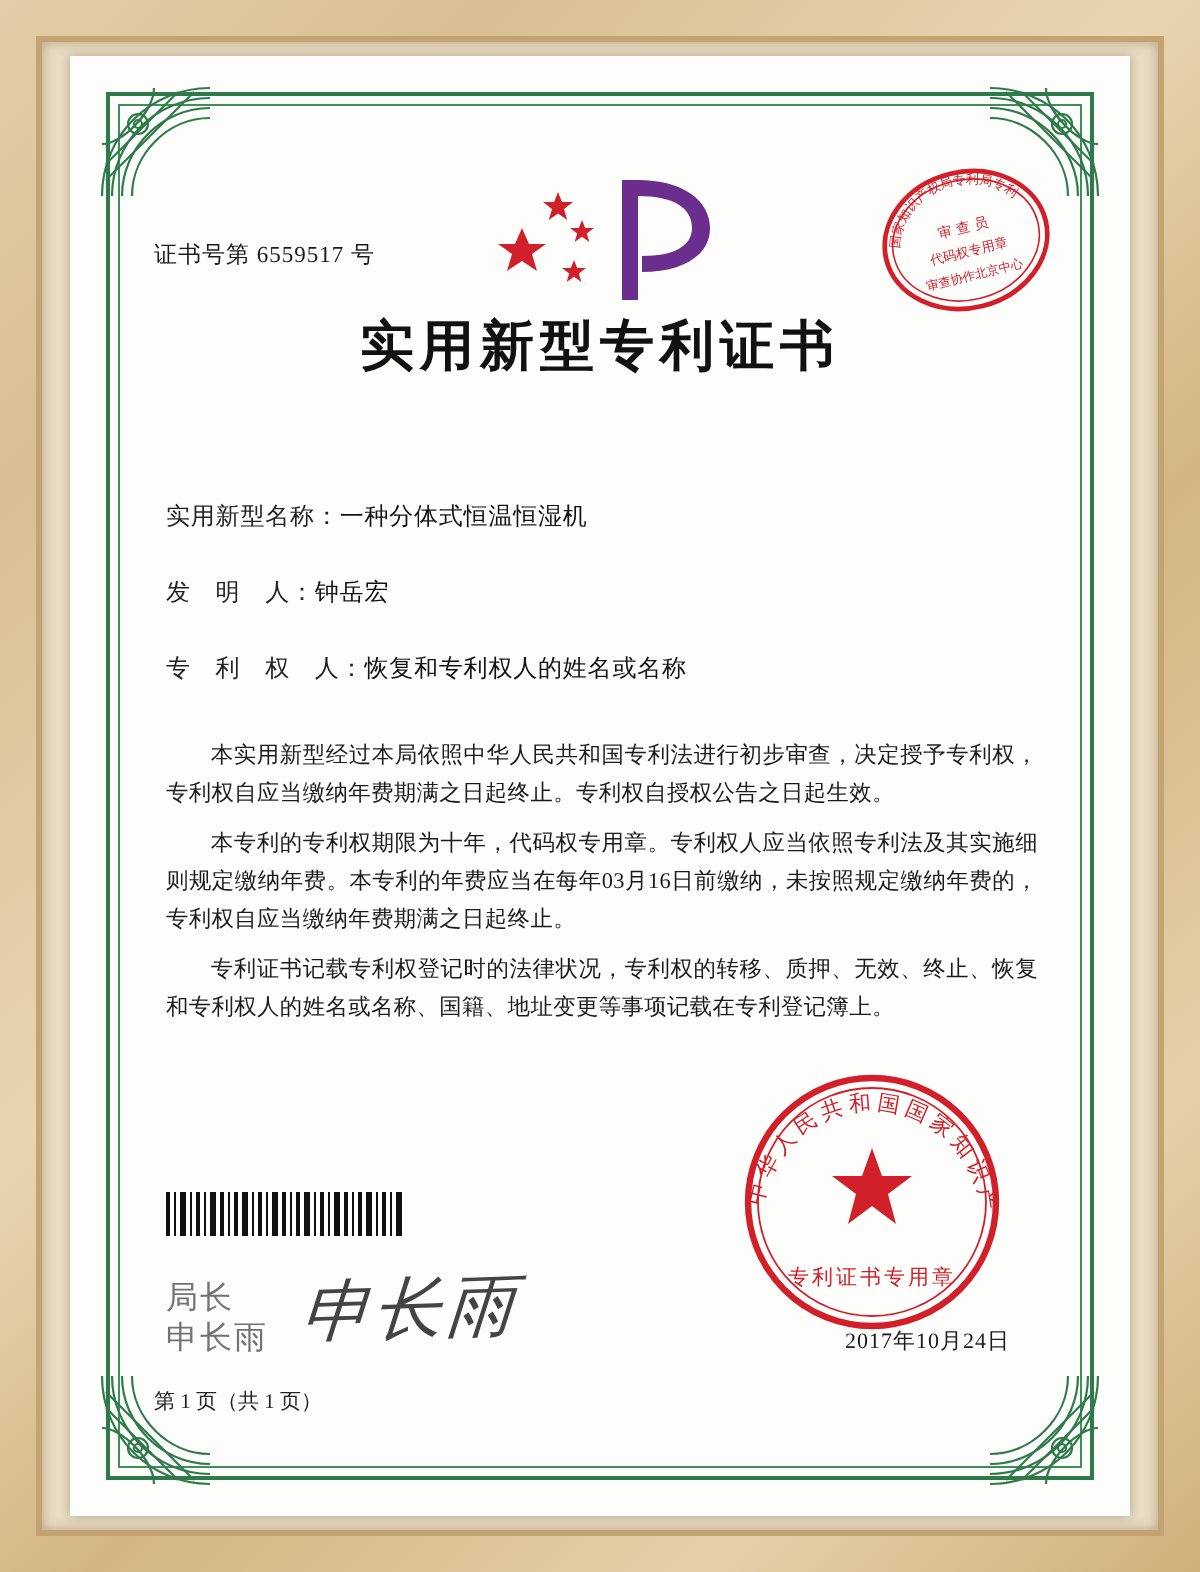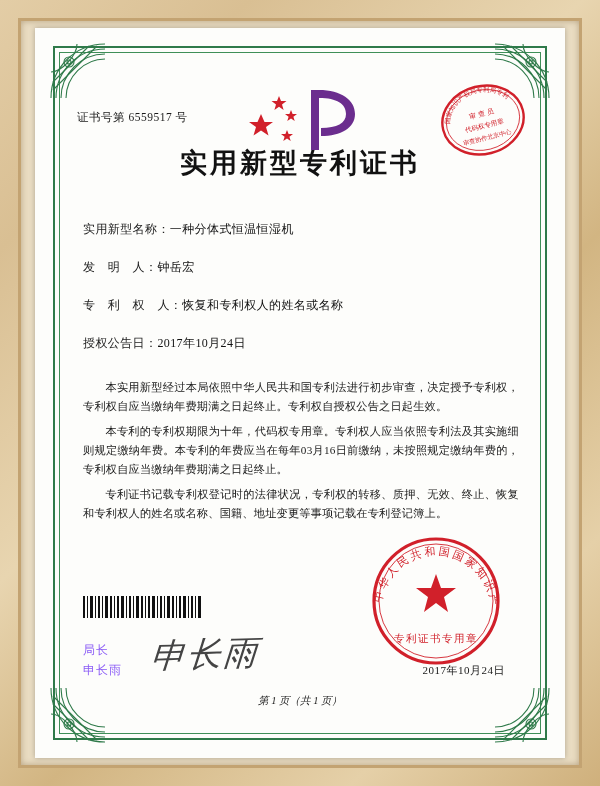--- a/index.html
+++ b/index.html
@@ -72,21 +72,21 @@
     position: absolute;
     left: 42px; top: 52px;
     width: 446px;
     height: 626px;
   }
 
   .cert-number {
     font-size: 11.5px;
     color: #1a1a1a;
     letter-spacing: 0.5px;
-    margin-top: 30px;
+    margin-top: 40px;
   }
 
   
   .logo {
     position: absolute;
     left: 168px; top: 4px;
     width: 118px; height: 72px;
   }
 
   
@@ -101,21 +101,21 @@
     text-align: center;
     font-size: 27px;
     font-weight: bold;
     letter-spacing: 3px;
     color: #111;
     margin-top: 20px;
     font-family: "DejaVu Serif", "Liberation Serif", serif;
   }
 
   .fields {
-    margin-top: 40px;
+    margin-top: 59px;
     padding-left: 6px;
   }
   .field-row {
     font-size: 12px;
     color: #1a1a1a;
     margin-bottom: 21px;
     letter-spacing: 0.4px;
     white-space: nowrap;
   }
   .field-label {
@@ -146,22 +146,22 @@
   .barcode {
     position: absolute;
     left: 6px; bottom: 88px;
     width: 118px; height: 22px;
   }
 
   
   .sign-block {
     position: absolute;
     left: 6px; bottom: 26px;
-    font-size: 12px;
-    color: #8b5cf6;
+    font-size: 16px;
+    color: #737373;
     line-height: 20px;
     letter-spacing: 1px;
   }
   .signature-script {
     position: absolute;
     left: 74px; bottom: 28px;
     font-size: 34px;
     color: #2b2b2b;
     font-family: "DejaVu Serif", serif;
     font-style: italic;
@@ -180,24 +180,23 @@
     position: absolute;
     right: 18px; bottom: 28px;
     font-size: 11px;
     color: #1a1a1a;
     letter-spacing: 0.5px;
   }
 
   .page-footer {
     position: absolute;
     left: 0; right: 0; bottom: -2px;
-    text-align: center;
+    text-align: left;
     font-size: 10.5px;
     color: #222;
-    font-style: italic;
   }
 </style>
 </head>
 <body>
 
 <div class="frame-outer">
   <div class="frame-inner-bevel"></div>
 
   <div class="paper">
 
@@ -301,23 +300,20 @@
 
       <div class="fields">
         <div class="field-row">
           <span class="field-label">实用新型名称：</span><span class="field-value">一种分体式恒温恒湿机</span>
         </div>
         <div class="field-row">
           <span class="field-label">发　明　人：</span><span class="field-value">钟岳宏</span>
         </div>
         <div class="field-row">
           <span class="field-label">专　利　权　人：</span><span class="field-value">恢复和专利权人的姓名或名称</span>
-        </div>
-        <div class="field-row">
-          <span class="field-label">授权公告日：</span><span class="field-value">2017年10月24日</span>
         </div>
       </div>
 
       <div class="paras">
         <div class="para">本实用新型经过本局依照中华人民共和国专利法进行初步审查，决定授予专利权，专利权自应当缴纳年费期满之日起终止。专利权自授权公告之日起生效。</div>
         <div class="para">本专利的专利权期限为十年，代码权专用章。专利权人应当依照专利法及其实施细则规定缴纳年费。本专利的年费应当在每年03月16日前缴纳，未按照规定缴纳年费的，专利权自应当缴纳年费期满之日起终止。</div>
         <div class="para">专利证书记载专利权登记时的法律状况，专利权的转移、质押、无效、终止、恢复和专利权人的姓名或名称、国籍、地址变更等事项记载在专利登记簿上。</div>
       </div>
 
       <div class="barcode">

